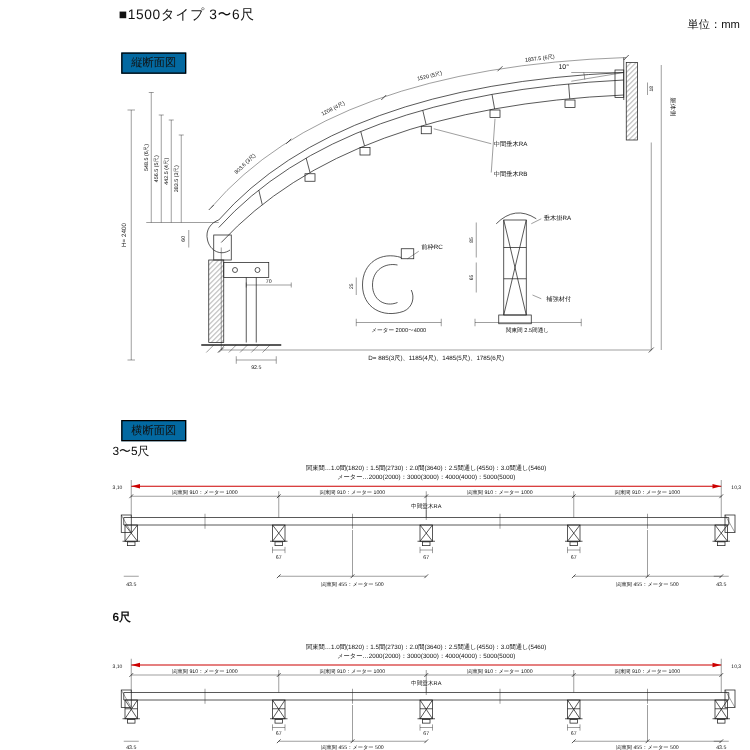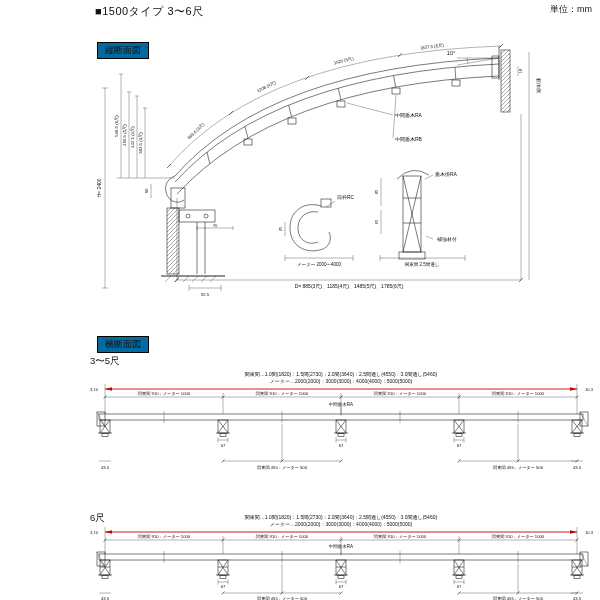--- a/index.html
+++ b/index.html
@@ -15,21 +15,21 @@
   g.ln line, g.ln path, g.ln rect, g.ln circle { stroke:#222; fill:none; stroke-width:0.6; }
   g.ln .thin { stroke-width:0.35; }
   g.ln .thick { stroke-width:1.1; }
   .hatch { stroke:#222; stroke-width:0.6; }
   .tick { stroke:#333; stroke-width:0.7; }
 </style>
 </head>
 <body>
 
 <div class="abs title" style="left:95px; top:4px;">■1500タイプ 3〜6尺</div>
-<div class="abs unit" style="right:8px; top:3px;">単位：mm</div>
+<div class="abs unit" style="right:8px; top:13px;">単位：mm</div>
 
 <div class="abs secbox" style="left:97px; top:42px;">縦断面図</div>
 
 <svg class="abs" style="left:85px; top:38px;" width="515" height="295" viewBox="0 0 515 295">
   <defs>
     <pattern id="hv" width="4" height="4" patternUnits="userSpaceOnUse">
       <path d="M0 4 L4 0" stroke="#555" stroke-width="0.5"></path>
     </pattern>
   </defs>
 
@@ -292,21 +292,21 @@
     <line x1="490.5" y1="94.5" x2="493.5" y2="91.5" class="tick"></line>
     <line x1="14" y1="93" x2="26" y2="93" class="thin"></line>
     <line x1="486" y1="93" x2="498" y2="93" class="thin"></line>
   </g>
   <text x="197" y="101" font-size="4.2" text-anchor="middle">関東間 455：メーター 500</text>
   <text x="433" y="101" font-size="4.2" text-anchor="middle">関東間 455：メーター 500</text>
   <text x="20" y="101" font-size="4.2" text-anchor="middle">43.5</text>
   <text x="492" y="101" font-size="4.2" text-anchor="middle">43.5</text>
 </svg>
 
-<div class="abs sublabel" style="left:90px; top:512px;">6尺</div>
+<div class="abs sublabel" style="left:90px; top:488px;font-weight:bold;">6尺</div>
 
 <svg class="abs" style="left:85px; top:512px;" width="515" height="88" viewBox="0 0 515 88">
   <text x="256" y="7" font-size="5" text-anchor="middle">関東間…1.0間(1820)：1.5間(2730)：2.0間(3640)：2.5間通し(4550)：3.0間通し(5460)</text>
   <text x="256" y="14" font-size="5" text-anchor="middle">メーター…2000(2000)：3000(3000)：4000(4000)：5000(5000)</text>
 
   <line x1="20" y1="20" x2="492" y2="20" stroke="#cc0000" stroke-width="0.9"></line>
   <polygon points="20,20 27,18.2 27,21.8" fill="#cc0000"></polygon>
   <polygon points="492,20 485,18.2 485,21.8" fill="#cc0000"></polygon>
 
   <text x="9" y="22" font-size="4" text-anchor="middle">3,10</text>

